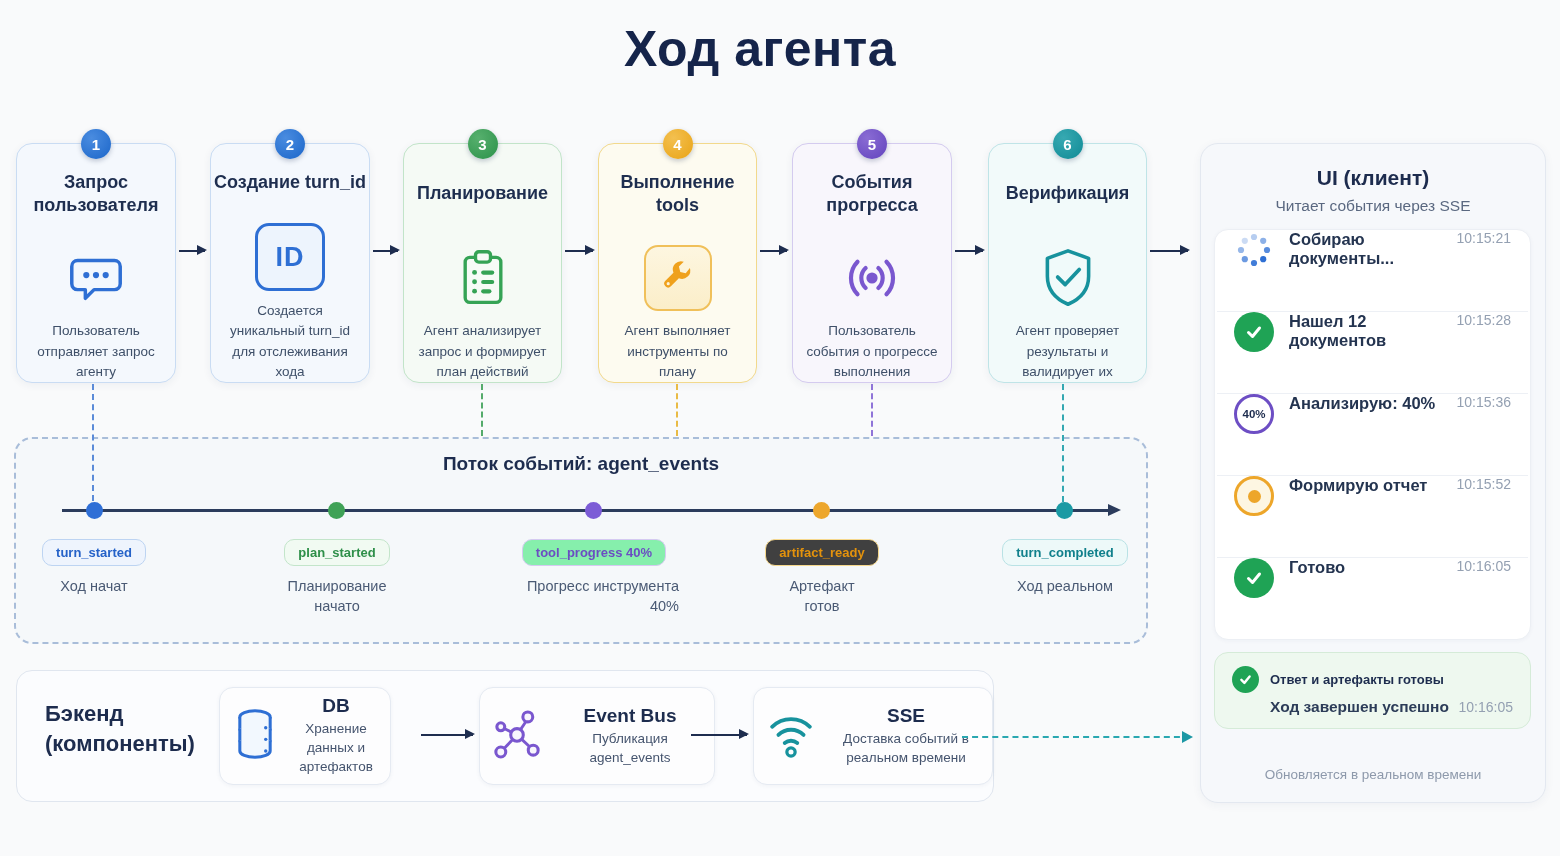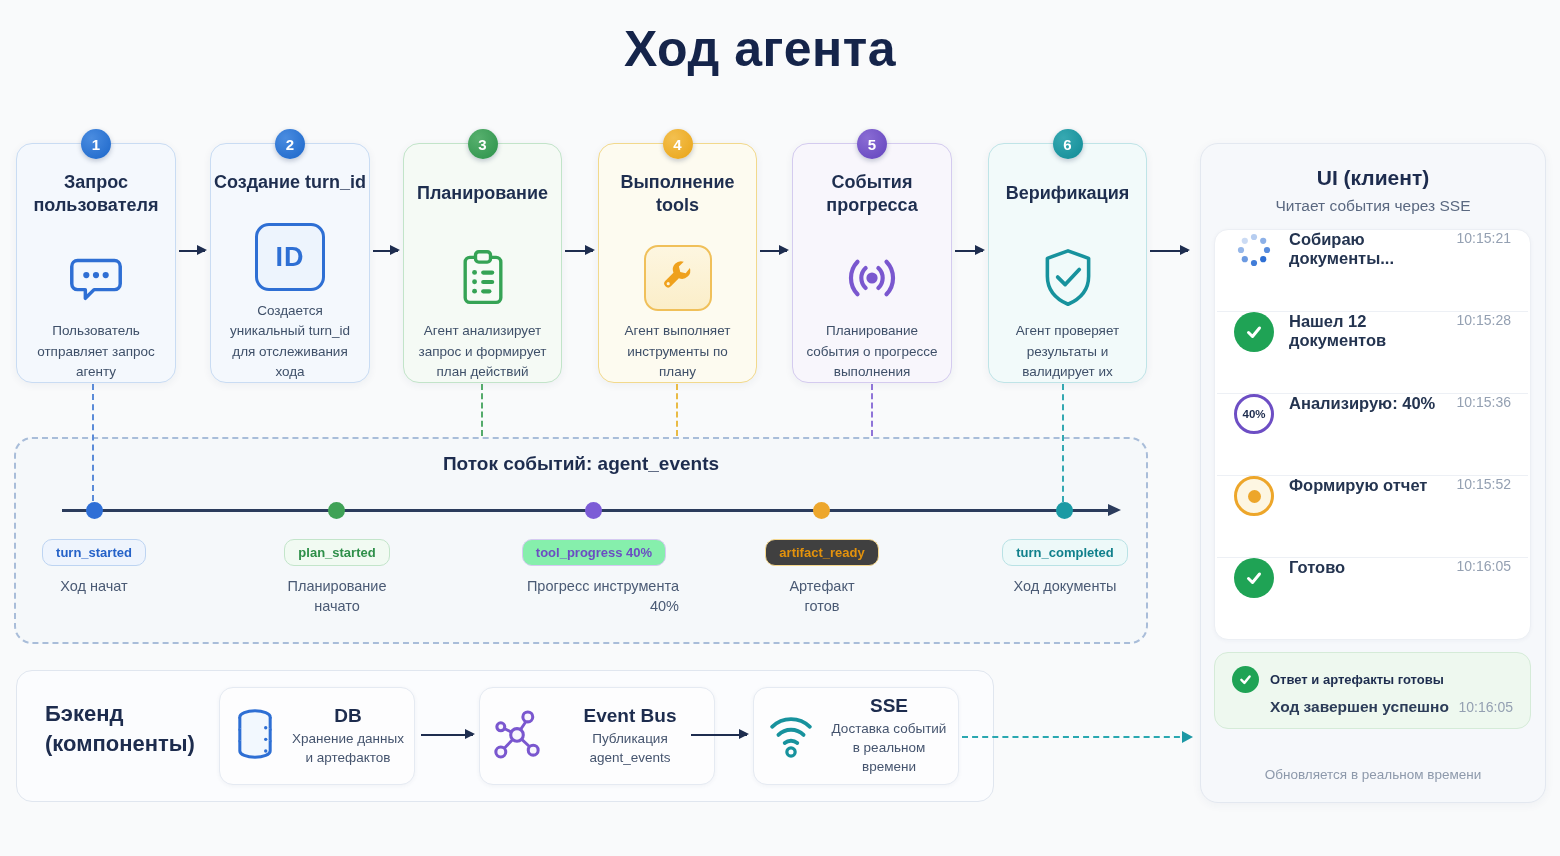--- a/index.html
+++ b/index.html
@@ -221,21 +221,21 @@
       <svg width="76" height="58" viewBox="0 0 84 60">
           <g stroke="#7a57cf" stroke-width="4.6" fill="none" stroke-linecap="round">
             <path d="M26 12a26 26 0 0 0 0 36"></path>
             <path d="M35 19a15 15 0 0 0 0 22"></path>
             <path d="M58 12a26 26 0 0 1 0 36"></path>
             <path d="M49 19a15 15 0 0 1 0 22"></path>
           </g>
           <circle cx="42" cy="30" r="6.2" fill="#7a57cf"></circle>
         </svg>
     </div>
-    <div class="step-desc">Планирование события о прогрессе выполнения</div>
+    <div class="step-desc">Пользователь события о прогрессе выполнения</div>
   </div>
 
   <div class="step s-teal" style="left:988px;width:159px;">
     <div class="badge b-teal">6</div>
     <div class="step-title">Верификация</div>
     <div class="step-icon">
       <svg width="60" height="64" viewBox="0 0 64 68">
           <path d="M32 5l22 8v19c0 15-9.5 24.5-22 30C19.5 56.5 10 47 10 32V13z" fill="#f0fafa" stroke="#17929d" stroke-width="3.8" stroke-linejoin="round"></path>
           <polyline points="21,33 29,41 44,25" fill="none" stroke="#17929d" stroke-width="4" stroke-linecap="round" stroke-linejoin="round"></polyline>
         </svg>
@@ -277,28 +277,28 @@
     <div class="ev-group" style="left:468px;">
       <span class="ev-badge e-purple">tool_progress 40%</span>
       <div class="ev-label" style="padding:0 25px;text-align:right;">Прогресс инструмента 40%</div>
     </div>
     <div class="ev-group" style="left:696px;">
       <span class="ev-badge e-orange">artifact_ready</span>
       <div class="ev-label" style="padding:0 60px;">Артефакт готов</div>
     </div>
     <div class="ev-group" style="left:939px;">
       <span class="ev-badge e-teal">turn_completed</span>
-      <div class="ev-label">Ход документы</div>
+      <div class="ev-label">Ход реальном</div>
     </div>
   </div>
 
   <div class="backend-box">
     <div class="backend-label">Бэкенд (компоненты)</div>
 
-    <div class="comp" style="left:202px;width:196px;">
+    <div class="comp" style="left:202px;width:172px;">
       <span>
         <svg width="50" height="56" viewBox="0 0 56 62">
             <g stroke="#2e6fd4" stroke-width="3.4" fill="#f2f8fe">
               <ellipse cx="28" cy="12" rx="17" ry="7"></ellipse>
               <path d="M11 12v13c0 3.9 7.6 7 17 7s17-3.1 17-7V12"></path>
               <path d="M11 25v13c0 3.9 7.6 7 17 7s17-3.1 17-7V25"></path>
               <path d="M11 38v12c0 3.9 7.6 7 17 7s17-3.1 17-7V38"></path>
             </g>
             <circle cx="40" cy="24" r="1.9" fill="#2e6fd4"></circle>
             <circle cx="40" cy="37" r="1.9" fill="#2e6fd4"></circle>
@@ -332,21 +332,21 @@
           </svg>
       </span>
       <span>
         <div class="comp-name">Event Bus</div>
         <div class="comp-desc">Публикация agent_events</div>
       </span>
     </div>
 
     <div class="harrow" style="left:674px;top:63px;width:56px;"></div>
 
-    <div class="comp" style="left:736px;width:206px;">
+    <div class="comp" style="left:736px;width:240px;">
       <span>
         <svg width="54" height="54" viewBox="0 0 60 60">
             <g stroke="#17929d" stroke-width="4.2" fill="none" stroke-linecap="round">
               <path d="M9 22a30 30 0 0 1 42 0"></path>
               <path d="M16 31a20 20 0 0 1 28 0"></path>
               <path d="M23 40a11 11 0 0 1 14 0"></path>
             </g>
             <circle cx="30" cy="50" r="4.6" fill="none" stroke="#17929d" stroke-width="3.6"></circle>
           </svg>
       </span>

